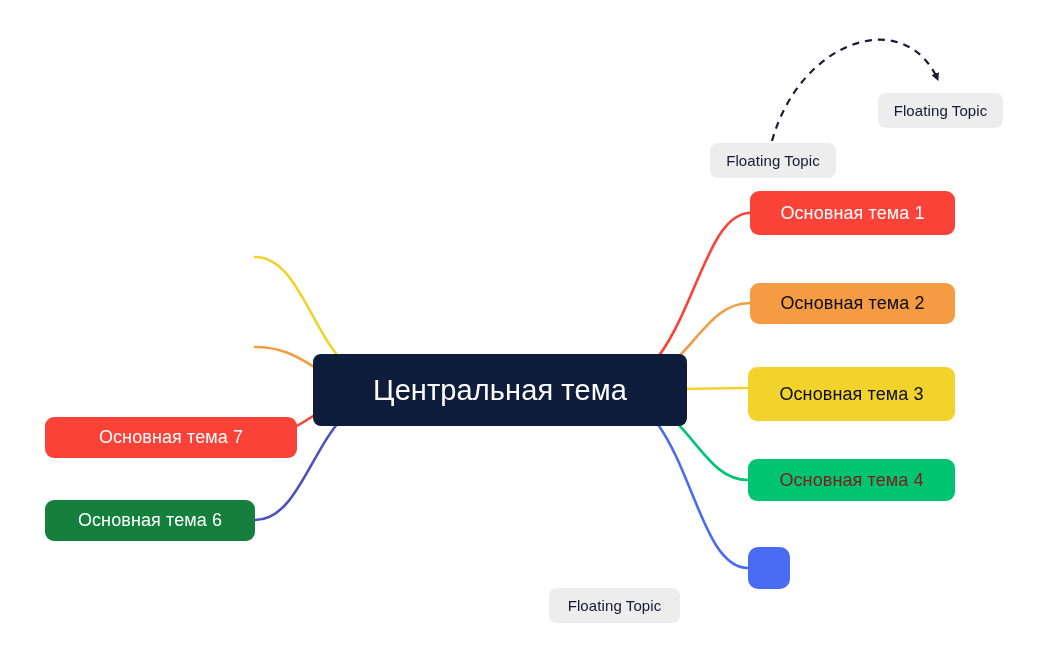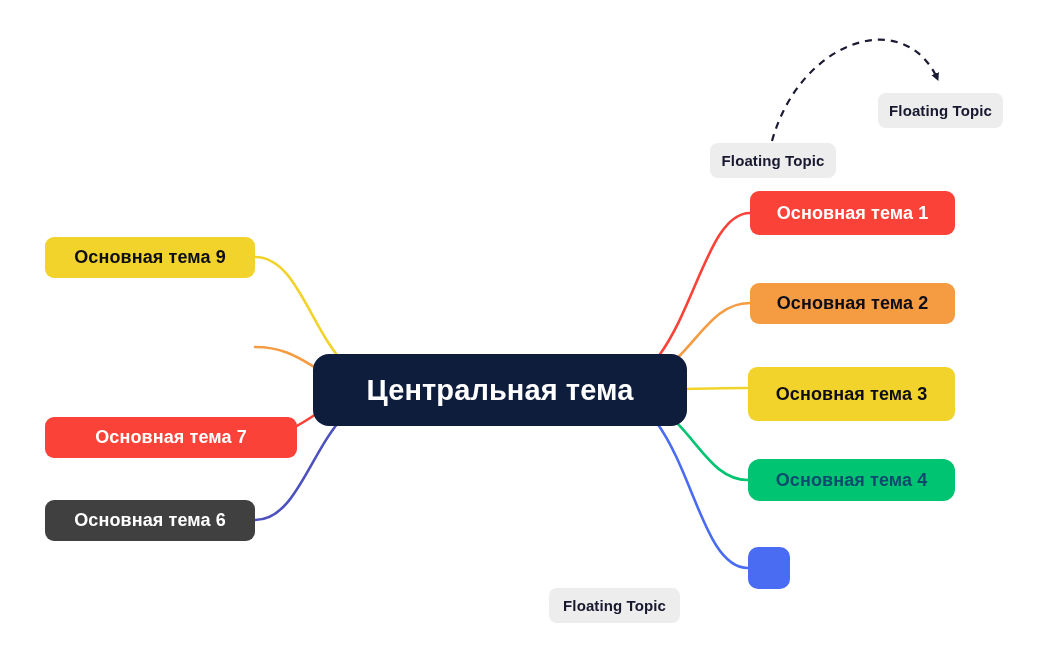--- a/index.html
+++ b/index.html
@@ -8,40 +8,40 @@
     background:#ffffff;
     font-family:"Liberation Sans", sans-serif;
     overflow:hidden;
   }
   .canvas { position:relative; width:1050px; height:650px; background:#ffffff; }
   svg.links { position:absolute; left:0; top:0; width:1050px; height:650px; z-index:1; }
   .node {
     position:absolute; z-index:2;
     display:flex; align-items:center; justify-content:center;
     border-radius:9px;
-    font-weight:700; font-size:18px;
+    font-weight:400; font-size:18px;
     box-sizing:border-box;
     white-space:nowrap;
     cursor:default;
     letter-spacing:0.1px;
   }
-  .central { left:313px; top:354px; width:374px; height:72px; border-radius:16px; font-size:29px; }
+  .central { left:313px; top:354px; width:374px; height:72px; border-radius:8px; font-size:29px; }
 
   .rt1 { left:750px; top:191px; width:205px; height:44px; }
   .rt2 { left:750px; top:283px; width:205px; height:41px; }
   .rt3 { left:748px; top:367px; width:207px; height:54px; }
   .rt4 { left:748px; top:459px; width:207px; height:42px; }
   .rt5 { left:748px; top:547px; width:42px;  height:42px; border-radius:10px; }
 
   .lt9 { left:45px; top:237px; width:210px; height:41px; }
   .lt8 { left:45px; top:327px; width:210px; height:41px; }
   .lt7 { left:45px; top:417px; width:252px; height:41px; }
   .lt6 { left:45px; top:500px; width:210px; height:41px; }
 
-  .floating { border-radius:8px; font-size:15px; font-weight:700; }
+  .floating { border-radius:8px; font-size:15px; font-weight:400; }
   .ft1 { left:710px; top:143px; width:126px; height:35px; }
   .ft2 { left:878px; top:93px;  width:125px; height:35px; }
   .ft3 { left:549px; top:588px; width:131px; height:35px; }
 </style>
 </head>
 <body>
 
 <div class="canvas">
 
   <svg class="links" viewBox="0 0 1050 650" fill="none">
@@ -63,24 +63,23 @@
     <path d="M 400 390 C 315 390, 312 520, 255 520" stroke-width="2.6" stroke-linecap="round" stroke="#4d50bf"></path>
 
     <path d="M 772 141 C 800 40, 905 5, 938 80" stroke-width="2.2" stroke-dasharray="7 6" marker-end="url(#arrowhead)" stroke="#1b1b33"></path>
   </svg>
 
   <div class="node central" style="background-color: rgb(14, 29, 60); color: rgb(255, 255, 255);">Центральная тема</div>
 
   <div class="node rt1" style="background-color: rgb(250, 66, 56); color: rgb(255, 255, 255);">Основная тема 1</div>
   <div class="node rt2" style="background-color: rgb(245, 155, 66); color: rgb(13, 13, 25);">Основная тема 2</div>
   <div class="node rt3" style="background-color: rgb(242, 211, 43); color: rgb(13, 13, 25);">Основная тема 3</div>
-  <div class="node rt4" style="background-color: rgb(0, 196, 113); color: #0c4a6e; border-radius: 12px;">Основная тема 4</div>
+  <div class="node rt4" style="background-color: rgb(0, 196, 113); color: #7f1d1d;">Основная тема 4</div>
   <div class="node rt5" style="background-color: rgb(74, 108, 242); color: rgb(255, 255, 255);"></div>
 
-  <div class="node lt9" style="background-color: rgb(242, 211, 43); color: rgb(13, 13, 25);">Основная тема 9</div>
   <div class="node lt7" style="background-color: rgb(250, 66, 56); color: rgb(255, 255, 255);">Основная тема 7</div>
-  <div class="node lt6" style="background-color: #404040; color: rgb(255, 255, 255); text-align: right;">Основная тема 6</div>
+  <div class="node lt6" style="background-color: #15803d; color: rgb(255, 255, 255); text-align: right;">Основная тема 6</div>
 
   <div class="node floating ft1" style="background-color: rgb(237, 237, 238); color: rgb(24, 24, 47);">Floating Topic</div>
   <div class="node floating ft2" style="background-color: rgb(237, 237, 238); color: rgb(24, 24, 47);">Floating Topic</div>
   <div class="node floating ft3" style="background-color: rgb(237, 237, 238); color: rgb(24, 24, 47);">Floating Topic</div>
 
 </div>
 
 </body></html>

